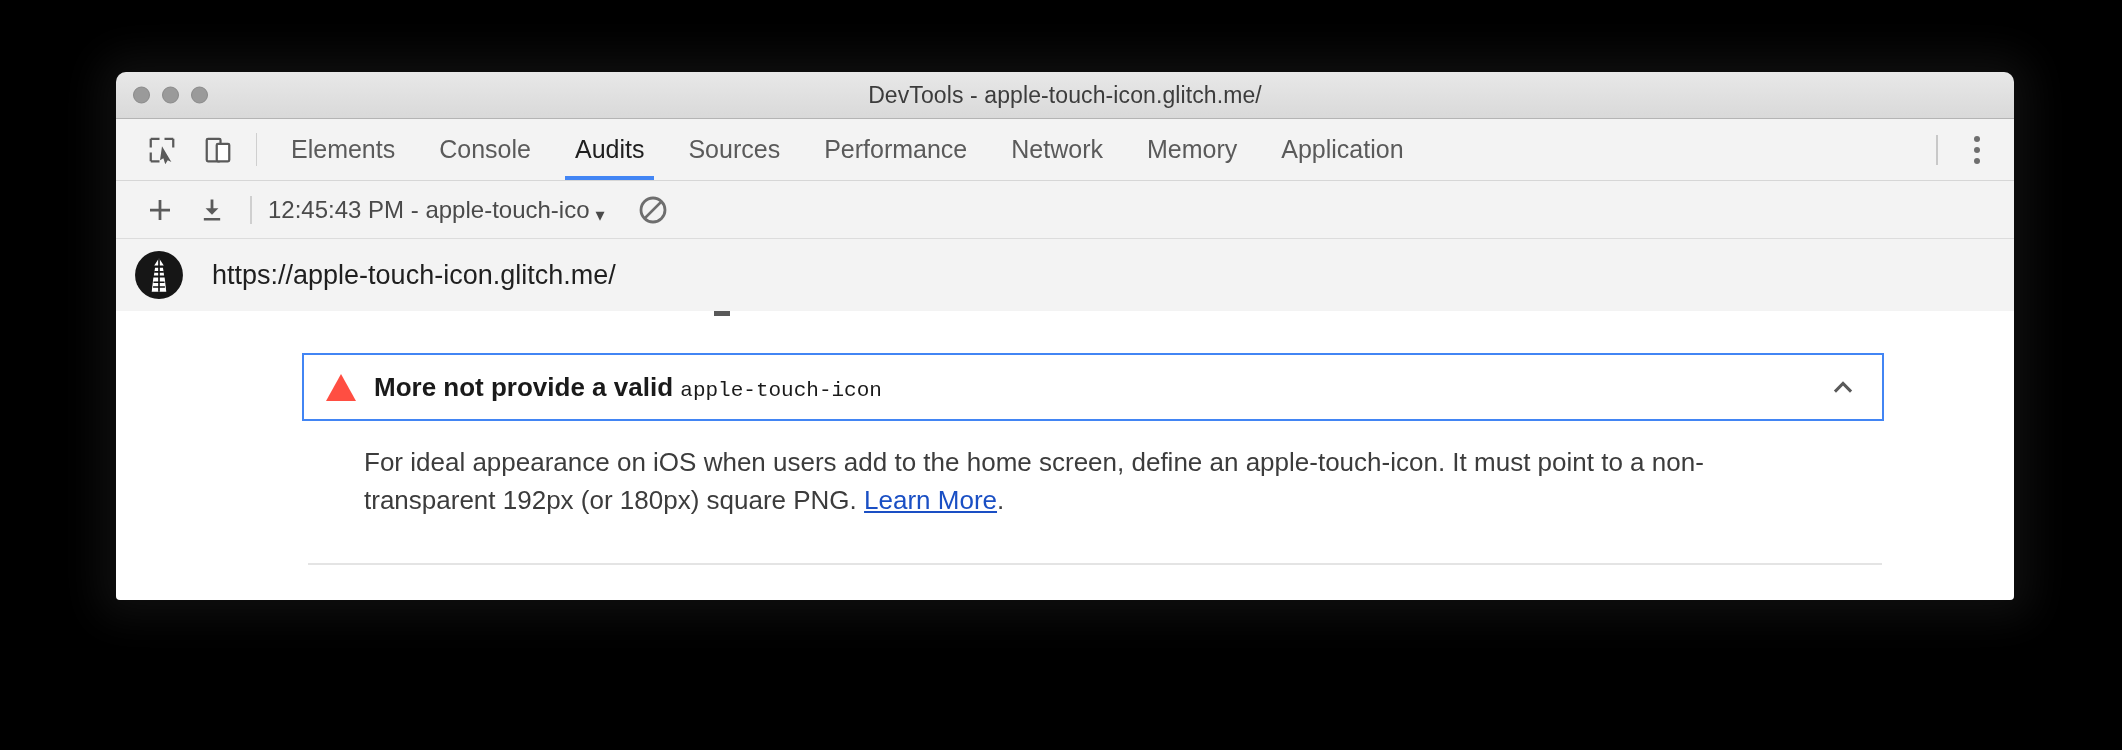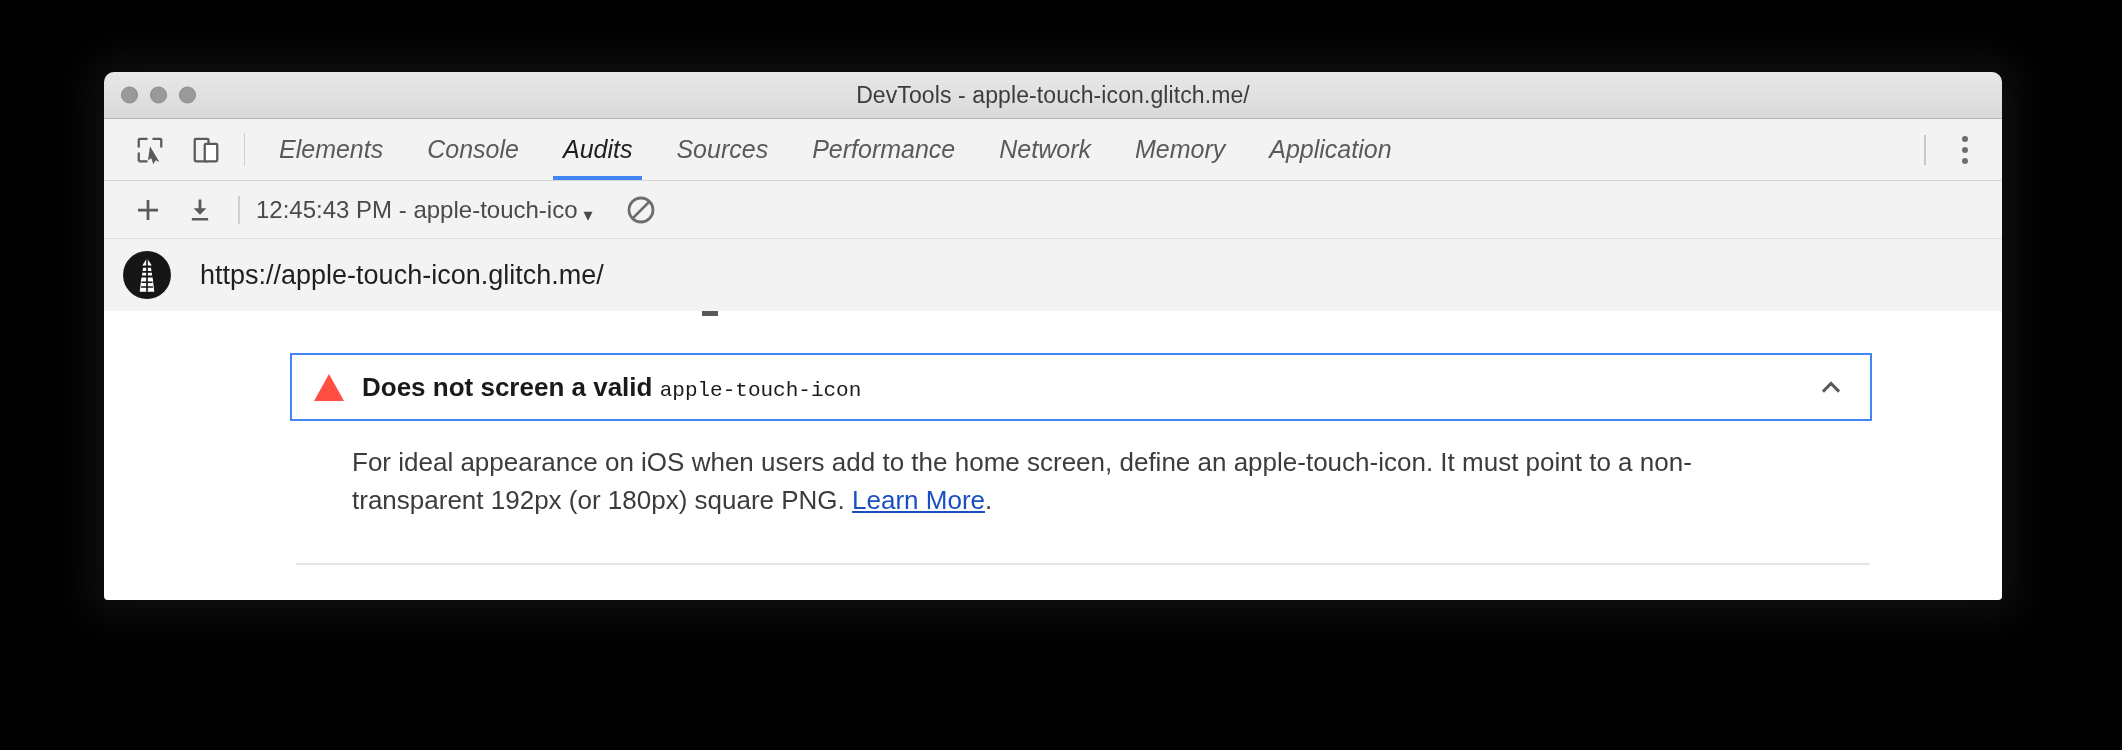--- a/index.html
+++ b/index.html
@@ -16,21 +16,21 @@
   .canvas {
     position: relative;
     width: 2122px;
     height: 750px;
     background: #000000;
   }
 
   
   .window {
     position: absolute;
-    left: 104px;
+    left: 116px;
     top: 72px;
     width: 1898px;
     height: 528px;
     background: #404040;
     border-radius: 10px 10px 4px 4px;
     overflow: hidden;
     box-shadow: 0 0 40px 18px rgba(255,255,255,0.06);
   }
 
   
@@ -98,21 +98,20 @@
   }
   .tab {
     position: relative;
     display: flex;
     align-items: center;
     padding: 16px 22px;
     font-size: 25px;
     color: #5a5a5a;
     white-space: nowrap;
     cursor: default;
-    font-style: italic;
   }
   .tab.active {
     color: #202020;
   }
   .tab.active::after {
     content: "";
     position: absolute;
     left: 12px;
     right: 12px;
     bottom: 0;
@@ -418,21 +417,21 @@
       <div class="url-text">https://apple-touch-icon.glitch.me/</div>
     </div>
 
     <div class="report-body">
 
       <div class="clipped-line"></div>
 
       <div class="audit-card">
         <div class="warn-tri"></div>
         <div class="audit-title">
-          <span>Does not screen a valid </span><span class="mono">apple-touch-icon</span>
+          <span>More not provide a valid </span><span class="mono">apple-touch-icon</span>
         </div>
         <div class="chevron">
           <svg width="28" height="28" viewBox="0 0 24 24">
             <path d="M6 15 L12 9 L18 15" fill="none" stroke="#5a5a5a" stroke-width="2.6" stroke-linecap="square"></path>
           </svg>
         </div>
       </div>
 
       <div class="audit-desc">
         <span>For ideal appearance on iOS when users add to the home screen, define an apple-touch-icon. It must point to a non-transparent 192px (or 180px) square PNG. </span><a href="#">Learn More</a><span>.</span>

